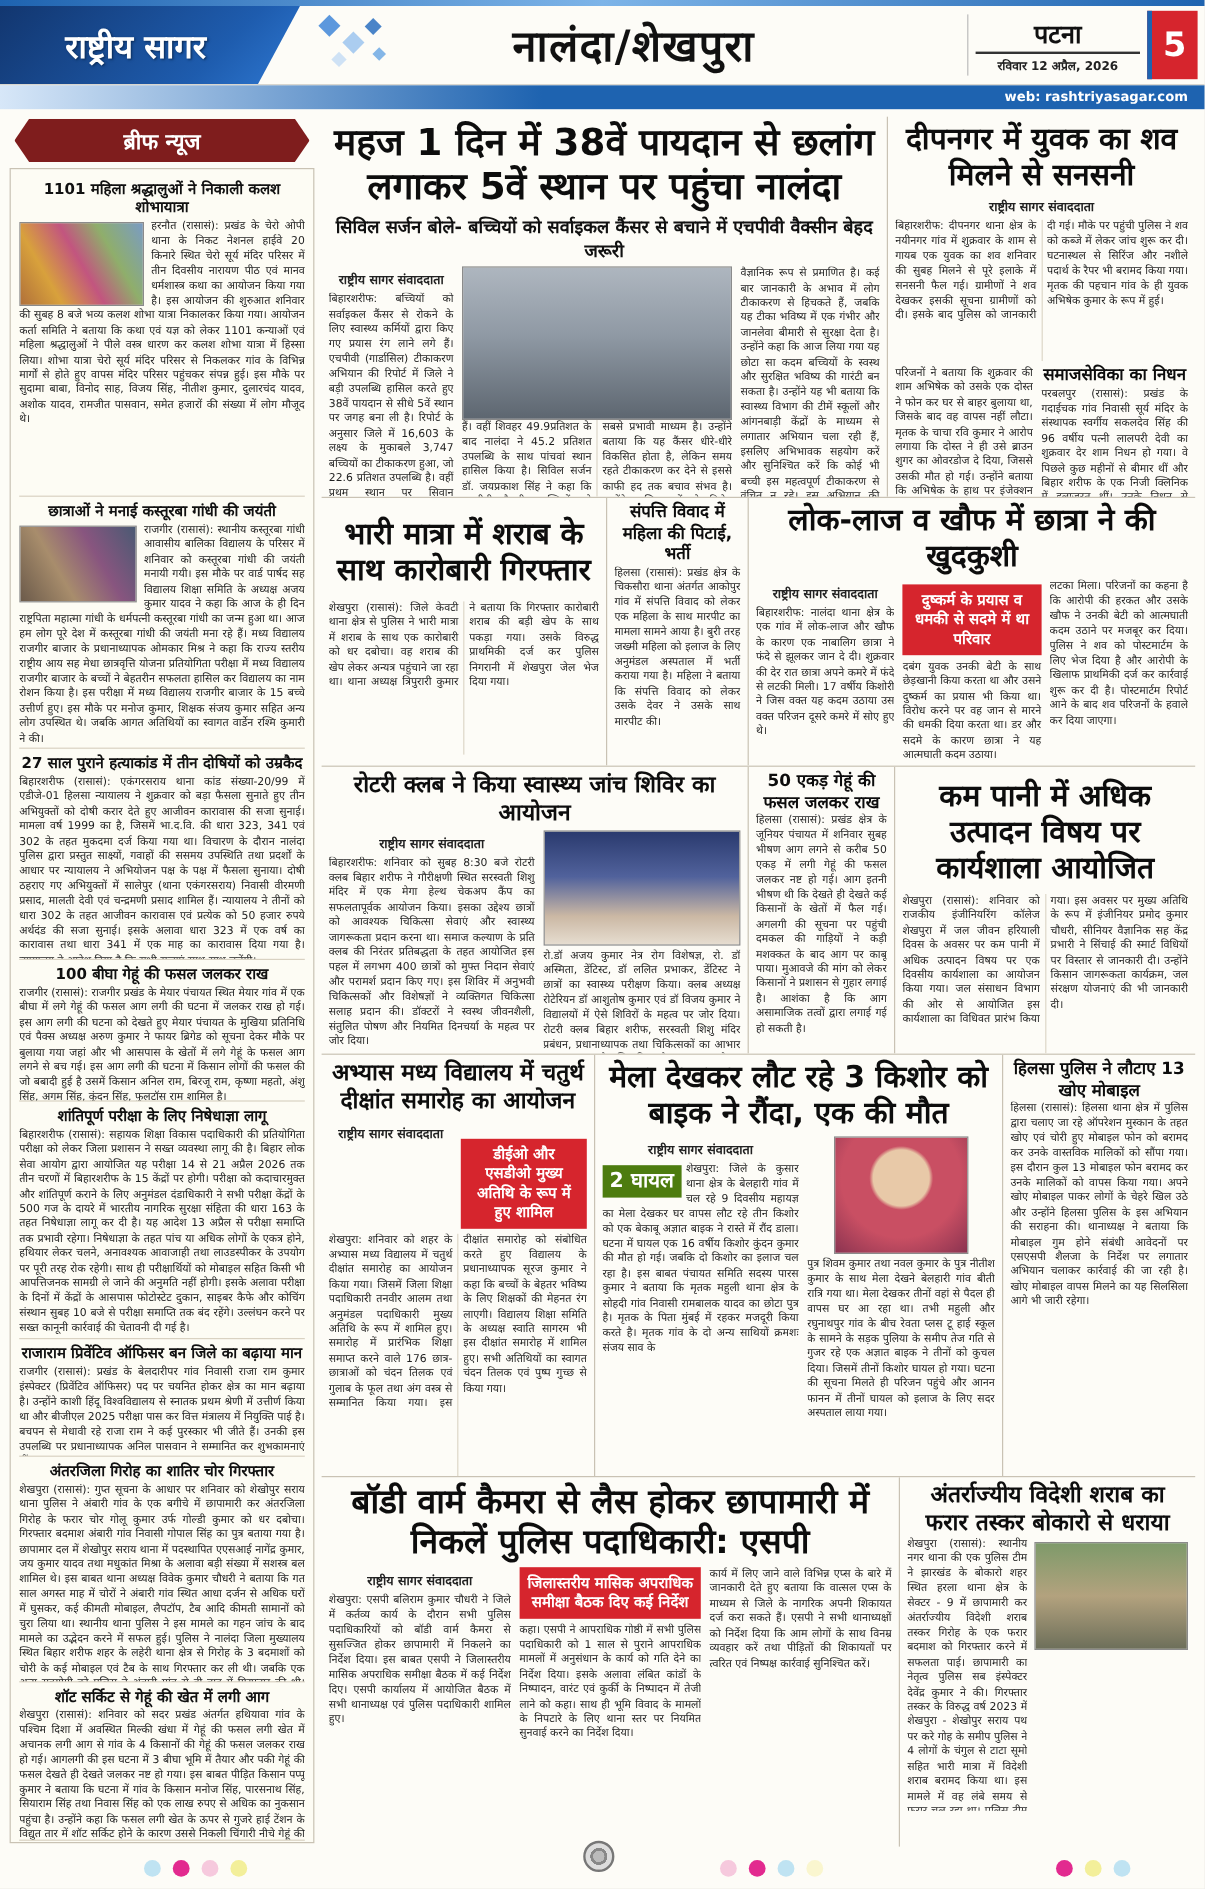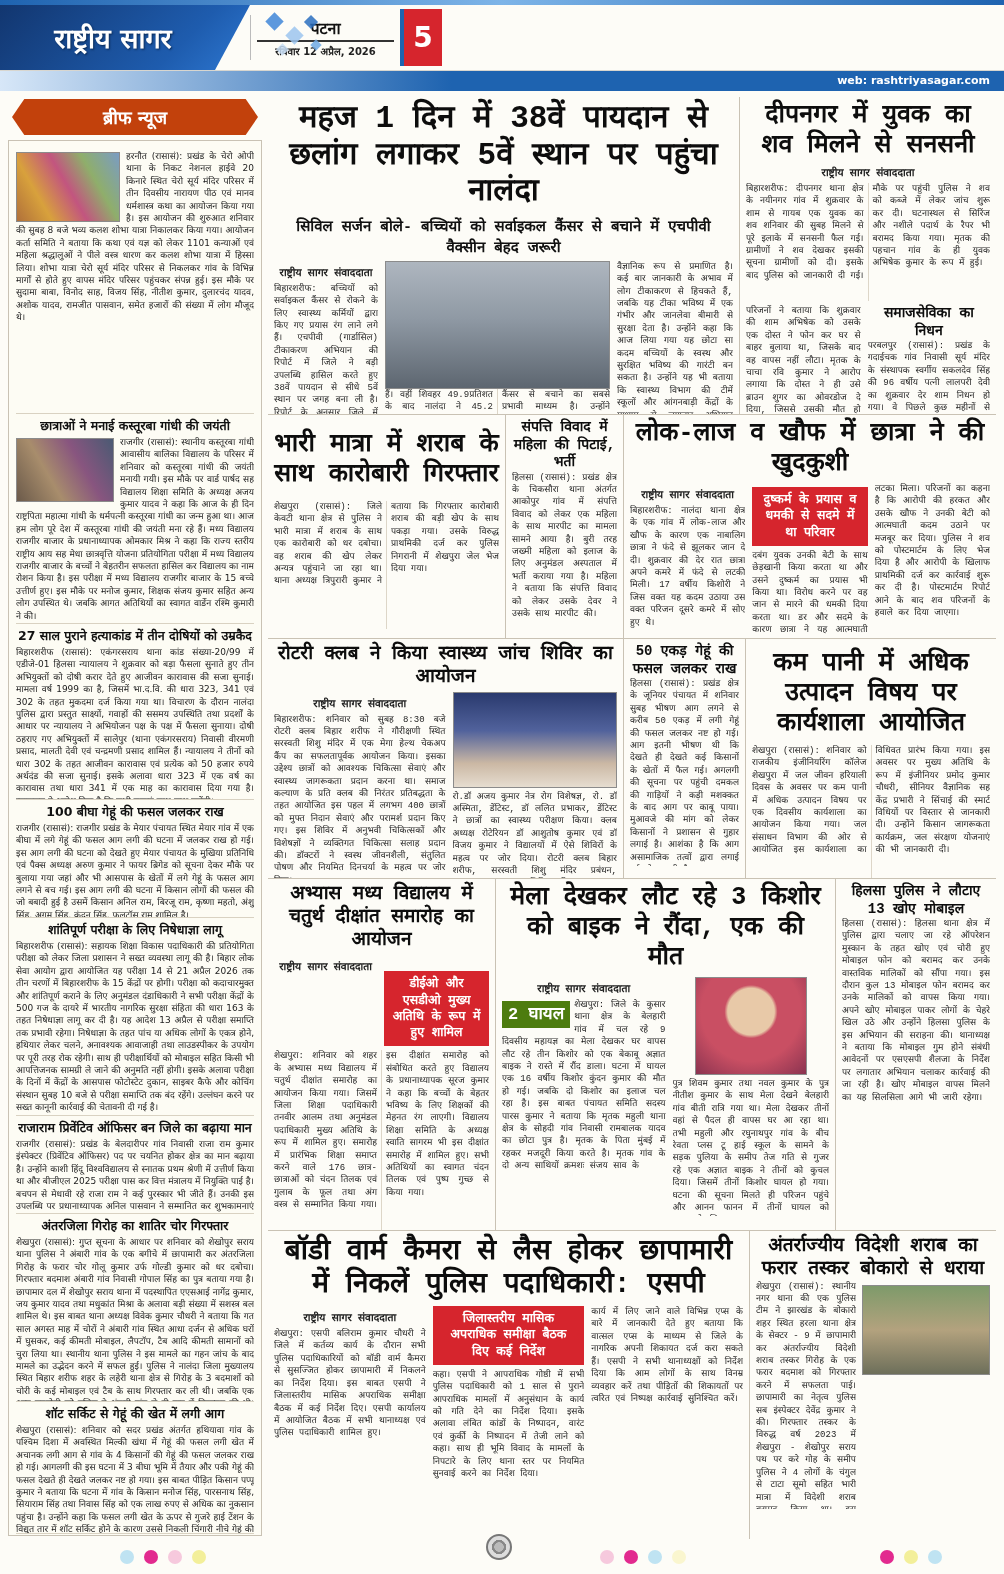--- a/index.html
+++ b/index.html
@@ -13,38 +13,38 @@
                clip-path:polygon(0 0,100% 0,86% 100%,0 100%); display:flex; align-items:center; justify-content:center; }
   .logo-txt { color:#fff; font-size:27px; font-weight:bold; text-shadow:1px 1px 2px #0a2a55; padding-right:24px; }
   .diamonds { position:absolute; left:268px; top:10px; width:90px; height:46px; }
   .dia { position:absolute; width:13px; height:13px; transform:rotate(45deg); background:#3f86d8; opacity:.85; }
   .dia.d2 { left:20px; top:14px; background:#9cc4ee; }
   .dia.d3 { left:38px; top:2px; background:#2a6fc0; width:10px; height:10px; }
   .dia.d4 { left:10px; top:30px; background:#c7ddf5; width:9px; height:9px; }
   .dia.d5 { left:44px; top:26px; background:#6ea9e4; width:8px; height:8px; }
   .section-title { flex:1; text-align:center; font-size:36px; font-weight:bold; color:#111; align-self:center; letter-spacing:1px; }
   .edition-box { width:150px; text-align:center; align-self:center; border-left:1px solid #bbb; padding:2px 6px; }
-  .edition-city { font-size:16px; font-weight:bold; color:#111; border-bottom:2px solid #333; padding-bottom:1px; }
+  .edition-city { font-size:21px; font-weight:bold; color:#111; border-bottom:2px solid #333; padding-bottom:1px; }
   .edition-date { font-size:10px; font-weight:bold; color:#222; padding-top:2px; }
   .page-num { width:42px; background:#d6252d; color:#fff; font-size:28px; font-weight:bold;
               display:flex; align-items:center; justify-content:center; border-left:4px solid #1e63b0; margin:4px 6px 4px 0; }
   .webstrip { height:20px; background:linear-gradient(90deg,#d7e7f8 0%,#1e63b0 45%,#1e63b0 100%);
               color:#fff; font-size:11px; font-weight:bold; text-align:right; padding:3px 14px 0 0; }
   
   .content { display:flex; gap:6px; padding:6px 8px 0 8px; }
   .briefs-col { width:254px; flex:none; }
-  .ribbon { background:#c2410c; color:#fff; text-align:center; font-weight:bold; font-size:18px; padding:6px 0;
+  .ribbon { background:#7f1d1d; color:#fff; text-align:center; font-weight:bold; font-size:18px; padding:6px 0;
             clip-path:polygon(0 50%,5% 0,95% 0,100% 50%,95% 100%,5% 100%); margin:2px 4px 5px 4px; }
   .briefs-box { border:1px solid #c9c2b4; background:#fdfcf4; padding:5px 7px; height:1396px; overflow:hidden; }
   .brief { border-bottom:1px solid #d9d2c2; padding:4px 0 5px 0; overflow:hidden; }
   .brief:last-child { border-bottom:none; }
   .b-title { font-size:12.5px; font-weight:bold; text-align:center; color:#111; margin-bottom:3px; line-height:1.2; }
   .b-body { font-size:9px; line-height:1.38; text-align:justify; color:#222; }
   .b-photo { float:left; margin:2px 6px 2px 0; border:1px solid #999; }
-  .main-col { flex:1; display:flex; flex-direction:column;font-family:Liberation Mono, monospace; }
+  .main-col { flex:1; display:flex; flex-direction:column; }
   .row { display:flex; border-bottom:1px solid #c9c2b4; overflow:hidden; }
   .cell { padding:4px 6px; overflow:hidden; }
   .rule-r { border-right:1px solid #c9c2b4; }
   .h-xl { font-size:31px; font-weight:bold; line-height:1.18; text-align:center; color:#0d0d0d; }
   .h-lg { font-size:25px; font-weight:bold; line-height:1.2; text-align:center; color:#0d0d0d; }
   .h-md { font-size:19px; font-weight:bold; line-height:1.2; text-align:center; color:#0d0d0d; }
   .h-sm { font-size:14px; font-weight:bold; line-height:1.25; text-align:center; color:#0d0d0d; }
   .subhead { font-size:15px; font-weight:bold; text-align:center; margin:4px 0; color:#111; }
   .byline { font-size:10.5px; font-weight:bold; text-align:center; margin:4px 0; color:#222; }
   .body { font-size:9px; line-height:1.38; text-align:justify; color:#1f1f1f; }
@@ -72,35 +72,37 @@
     <div class="logo-band">
       <span class="logo-txt">राष्ट्रीय सागर</span>
     </div>
     <div class="diamonds">
       <span class="dia"></span>
       <span class="dia d2"></span>
       <span class="dia d3"></span>
       <span class="dia d4"></span>
       <span class="dia d5"></span>
     </div>
+    <div class="section-title">नालंदा/शेखपुरा</div>
     <div class="edition-box">
       <div class="edition-city">पटना</div>
       <div class="edition-date">रविवार 12 अप्रैल, 2026</div>
     </div>
     <div class="page-num">5</div>
   </div>
   <div class="webstrip">web: rashtriyasagar.com</div>
 
   <div class="content">
 
     <div class="briefs-col">
       <div class="ribbon">ब्रीफ न्यूज</div>
       <div class="briefs-box">
 
         <div class="brief" style="height:268px">
+          <div class="b-title">1101 महिला श्रद्धालुओं ने निकाली कलश शोभायात्रा</div>
           <div class="b-photo photo" style="width:104px;height:70px;background:linear-gradient(60deg,#b0703a 0%,#d8a13c 25%,#c2557f 50%,#8fae6b 72%,#7a9cc4 100%)"></div>
           <div class="b-body">हरनौत (रासासं): प्रखंड के चेरो ओपी थाना के निकट नेशनल हाईवे 20 किनारे स्थित चेरो सूर्य मंदिर परिसर में तीन दिवसीय नारायण पीठ एवं मानव धर्मशास्त्र कथा का आयोजन किया गया है। इस आयोजन की शुरुआत शनिवार की सुबह 8 बजे भव्य कलश शोभा यात्रा निकालकर किया गया। आयोजन कर्ता समिति ने बताया कि कथा एवं यज्ञ को लेकर 1101 कन्याओं एवं महिला श्रद्धालुओं ने पीले वस्त्र धारण कर कलश शोभा यात्रा में हिस्सा लिया। शोभा यात्रा चेरो सूर्य मंदिर परिसर से निकलकर गांव के विभिन्न मार्गों से होते हुए वापस मंदिर परिसर पहुंचकर संपन्न हुई। इस मौके पर सुदामा बाबा, विनोद साह, विजय सिंह, नीतीश कुमार, दुलारचंद यादव, अशोक यादव, रामजीत पासवान, समेत हजारों की संख्या में लोग मौजूद थे।</div>
         </div>
 
         <div class="brief" style="height:210px">
           <div class="b-title">छात्राओं ने मनाई कस्तूरबा गांधी की जयंती</div>
           <div class="b-photo photo" style="width:98px;height:64px;background:linear-gradient(60deg,#6b5a4a 0%,#a88d6c 35%,#88557f 65%,#4a5a73 100%)"></div>
           <div class="b-body">राजगीर (रासासं): स्थानीय कस्तूरबा गांधी आवासीय बालिका विद्यालय के परिसर में शनिवार को कस्तूरबा गांधी की जयंती मनायी गयी। इस मौके पर वार्ड पार्षद सह विद्यालय शिक्षा समिति के अध्यक्ष अजय कुमार यादव ने कहा कि आज के ही दिन राष्ट्रपिता महात्मा गांधी के धर्मपत्नी कस्तूरबा गांधी का जन्म हुआ था। आज हम लोग पूरे देश में कस्तूरबा गांधी की जयंती मना रहे हैं। मध्य विद्यालय राजगीर बाजार के प्रधानाध्यापक ओमकार मिश्र ने कहा कि राज्य स्तरीय राष्ट्रीय आय सह मेधा छात्रवृत्ति योजना प्रतियोगिता परीक्षा में मध्य विद्यालय राजगीर बाजार के बच्चों ने बेहतरीन सफलता हासिल कर विद्यालय का नाम रोशन किया है। इस परीक्षा में मध्य विद्यालय राजगीर बाजार के 15 बच्चे उत्तीर्ण हुए। इस मौके पर मनोज कुमार, शिक्षक संजय कुमार सहित अन्य लोग उपस्थित थे। जबकि आगत अतिथियों का स्वागत वार्डेन रश्मि कुमारी ने की।</div>
         </div>
 

